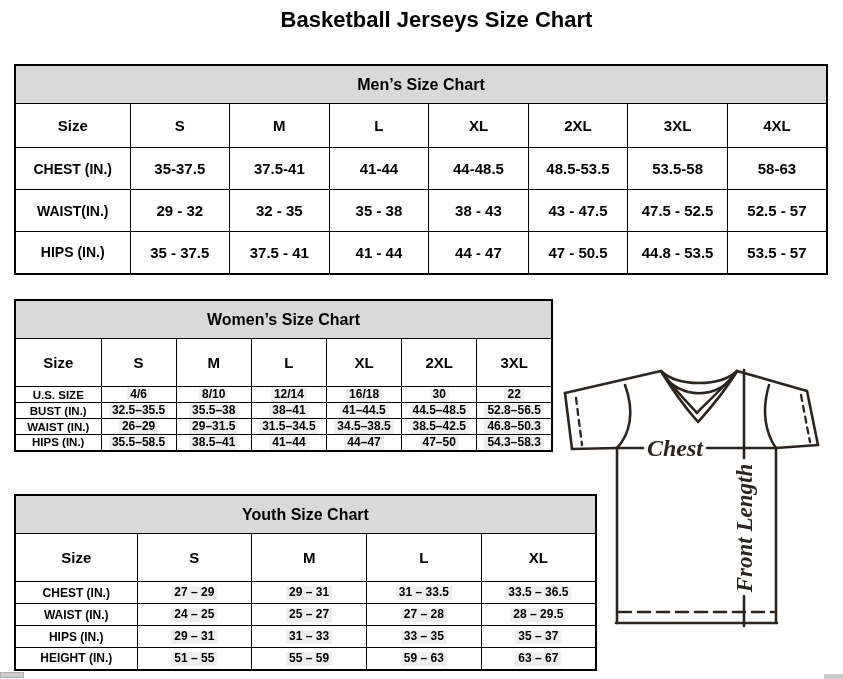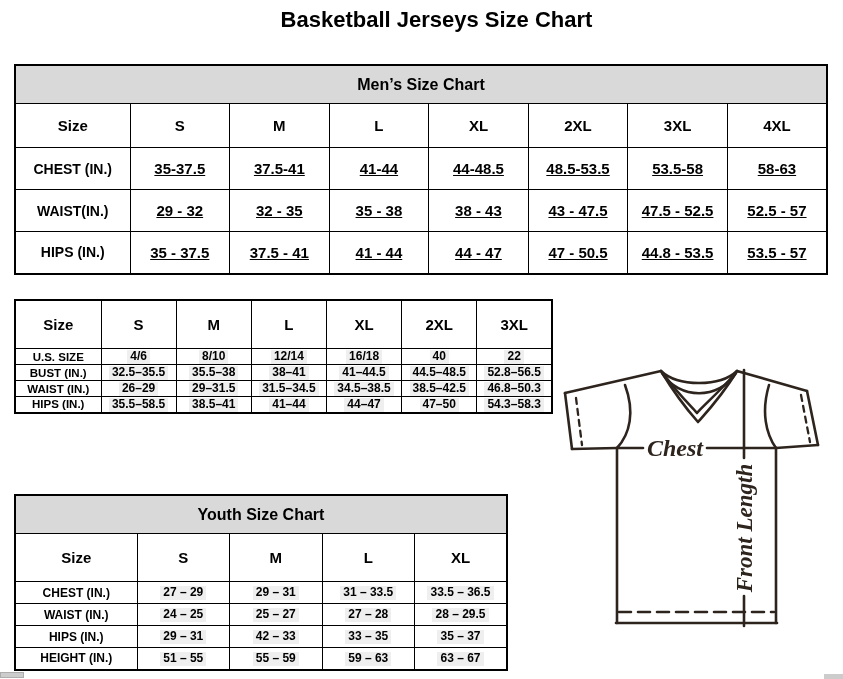--- a/index.html
+++ b/index.html
@@ -19,31 +19,31 @@
   table.size-table th, table.size-table td {
     border:1px solid #000; text-align:center; vertical-align:middle;
     font-weight:700; padding:0; overflow:hidden; white-space:nowrap;
   }
   tr.band-row th { background:#d9d9d9; font-size:16px;margin-left:36px; }
   
   #mens-table { left:14px; top:64px; width:814px; }
   #mens-table tr.band-row th { height:37px; }
   #mens-table tr.cols-row th { height:43px; font-size:15px; }
   #mens-table tbody tr { height:42px; }
-  #mens-table tbody td { font-size:15px;text-decoration:underline; }
+  #mens-table tbody td { font-size:15px; }
   #mens-table .rowlabel { font-size:14px; }
   
   #womens-table { left:14px; top:299px; width:539px; }
   #womens-table tr.band-row th { height:37px; }
   #womens-table tr.cols-row th { height:47px; font-size:15px; }
   #womens-table tbody tr { height:16px; }
   #womens-table tbody td { font-size:12px; }
   #womens-table .rowlabel { font-size:11.5px; }
   
-  #youth-table { left:14px; top:494px; width:494px; }
+  #youth-table { left:14px; top:494px; width:583px; }
   #youth-table tr.band-row th { height:37px; }
   #youth-table tr.cols-row th { height:47px; font-size:15px; }
   #youth-table tbody tr { height:22px; }
   #youth-table tbody td { font-size:12px; }
   #youth-table .rowlabel { font-size:12px; }
   
   .hl { background:#efefef; padding:0 3px; display:inline-block; line-height:1.15; }
   
   #jersey-svg { position:absolute; left:558px; top:360px; }
   #jersey-svg path, #jersey-svg line {
@@ -129,38 +129,41 @@
   <colgroup>
       <col style="width:86px">
       <col>
       <col>
       <col>
       <col>
       <col>
       <col>
     </colgroup>
   <thead>
+    <tr class="band-row">
+      <th colspan="7">Women’s Size Chart</th>
+    </tr>
     <tr class="cols-row">
         <th>Size</th>
         <th>S</th>
         <th>M</th>
         <th>L</th>
         <th>XL</th>
         <th>2XL</th>
         <th>3XL</th>
       </tr>
   </thead>
   <tbody>
       <tr>
         <th class="rowlabel">U.S. SIZE</th>
         <td><span class="hl">4/6</span></td>
         <td><span class="hl">8/10</span></td>
         <td><span class="hl">12/14</span></td>
         <td><span class="hl">16/18</span></td>
-        <td><span class="hl">40</span></td>
+        <td><span class="hl">30</span></td>
         <td><span class="hl">22</span></td>
       </tr>
       <tr>
         <th class="rowlabel">BUST (IN.)</th>
         <td><span class="hl">32.5–35.5</span></td>
         <td><span class="hl">35.5–38</span></td>
         <td><span class="hl">38–41</span></td>
         <td><span class="hl">41–44.5</span></td>
         <td><span class="hl">44.5–48.5</span></td>
         <td><span class="hl">52.8–56.5</span></td>
@@ -217,21 +220,21 @@
       <tr>
         <th class="rowlabel">WAIST (IN.)</th>
         <td><span class="hl">24 – 25</span></td>
         <td><span class="hl">25 – 27</span></td>
         <td><span class="hl">27 – 28</span></td>
         <td><span class="hl">28 – 29.5</span></td>
       </tr>
       <tr>
         <th class="rowlabel">HIPS (IN.)</th>
         <td><span class="hl">29 – 31</span></td>
-        <td><span class="hl">42 – 33</span></td>
+        <td><span class="hl">31 – 33</span></td>
         <td><span class="hl">33 – 35</span></td>
         <td><span class="hl">35 – 37</span></td>
       </tr>
       <tr>
         <th class="rowlabel">HEIGHT (IN.)</th>
         <td><span class="hl">51 – 55</span></td>
         <td><span class="hl">55 – 59</span></td>
         <td><span class="hl">59 – 63</span></td>
         <td><span class="hl">63 – 67</span></td>
       </tr>

